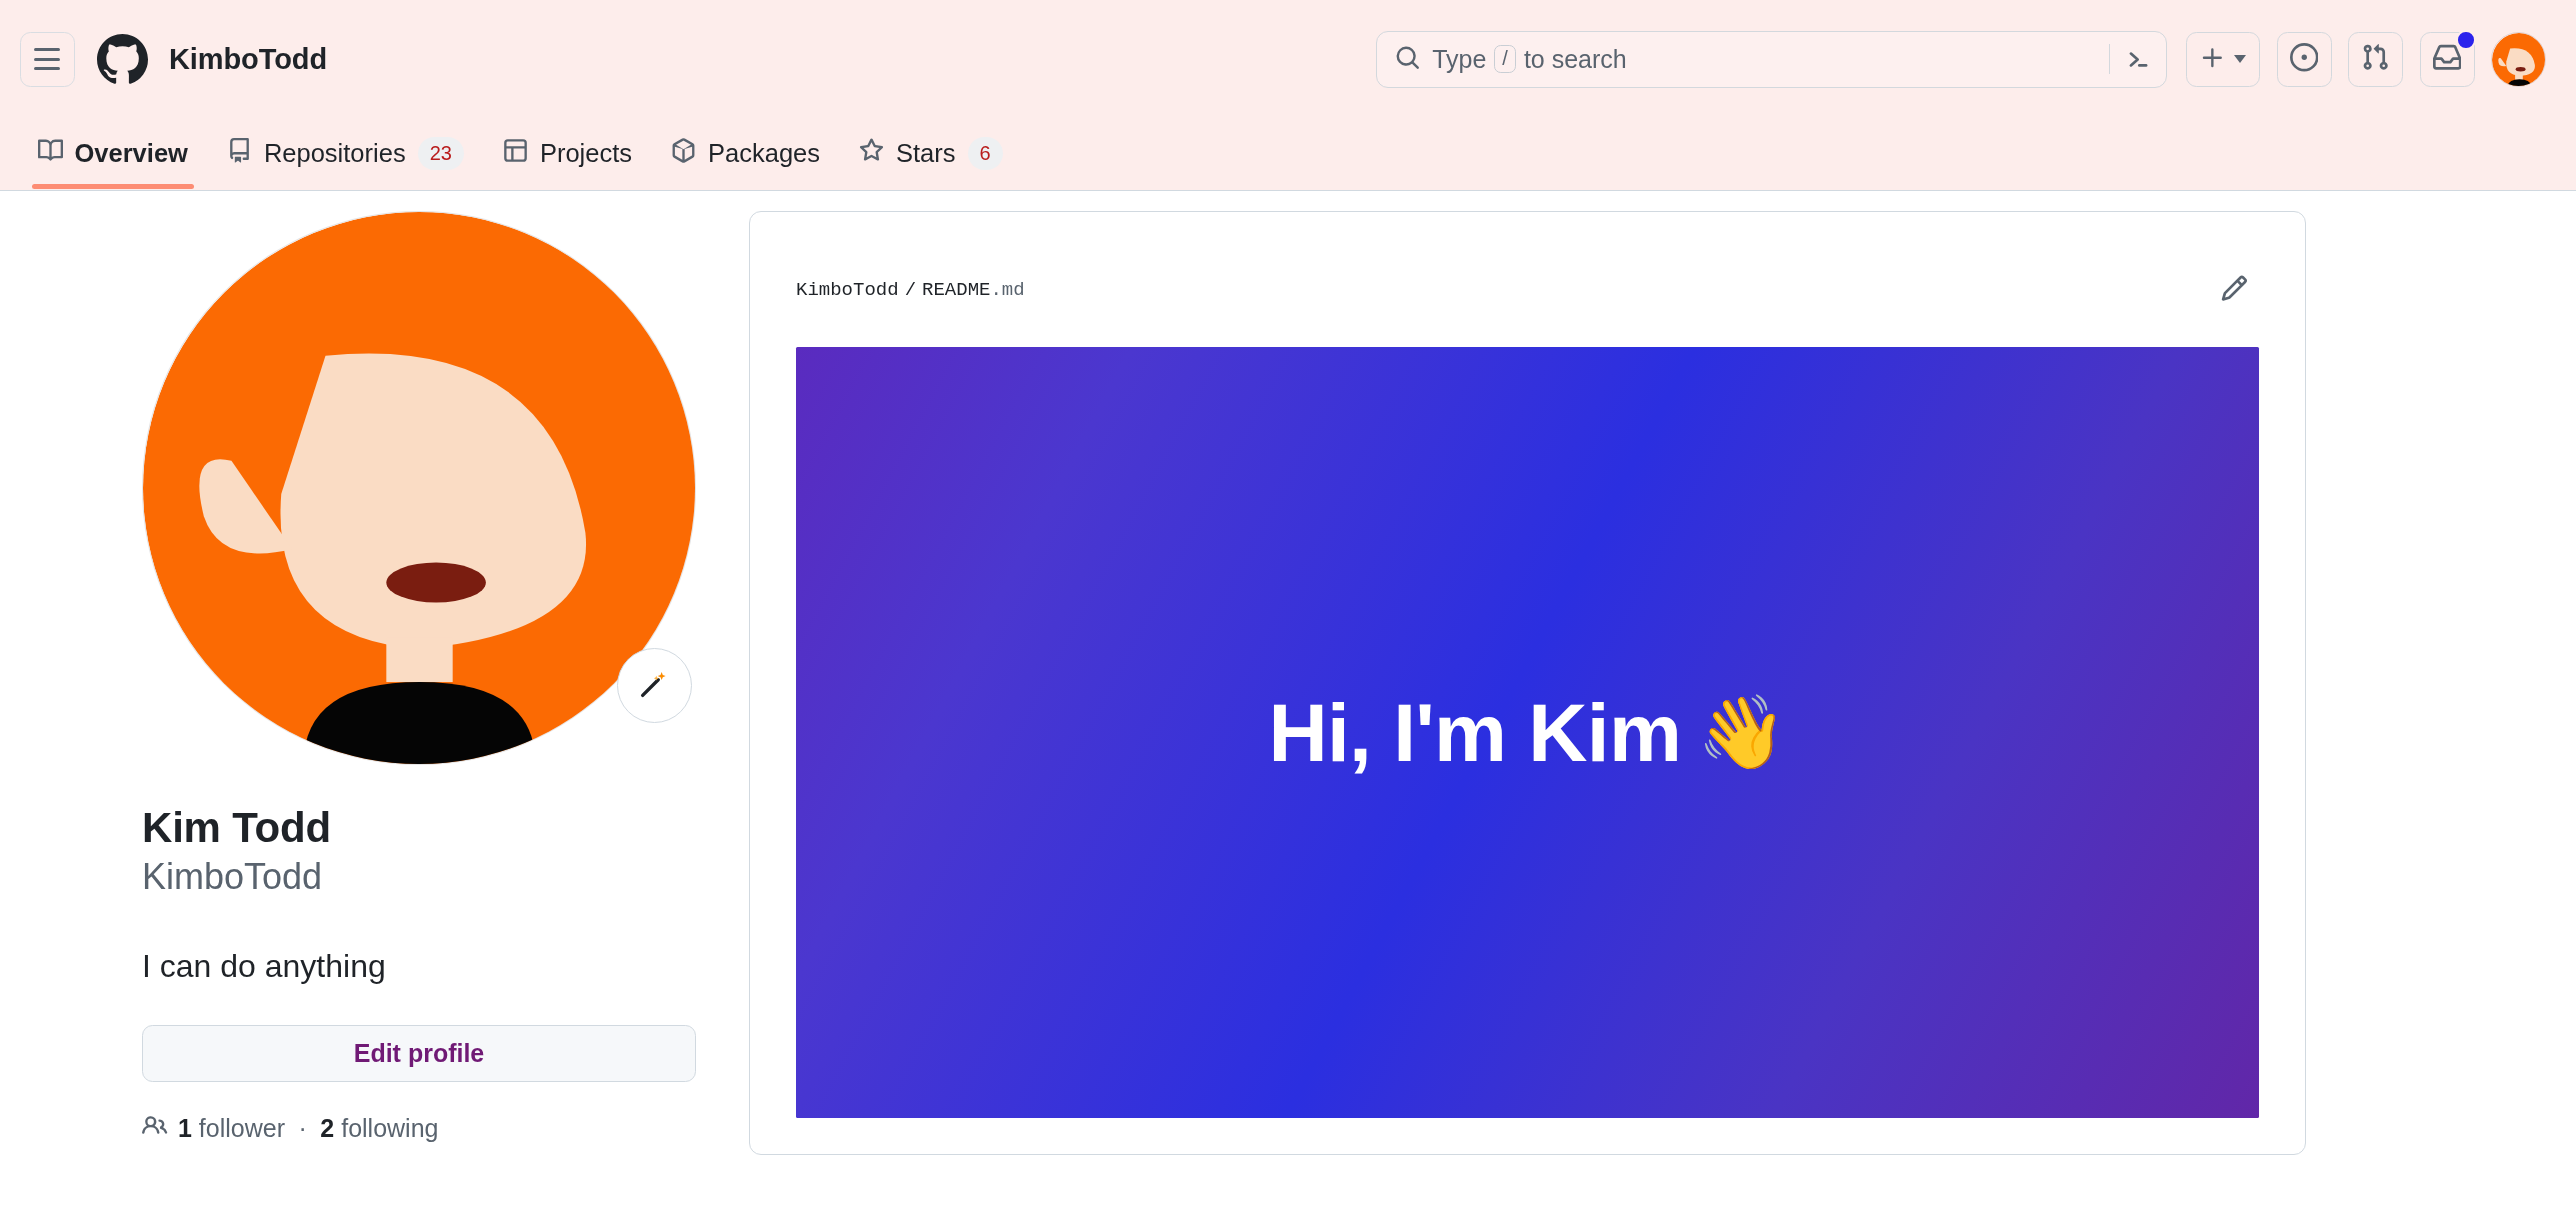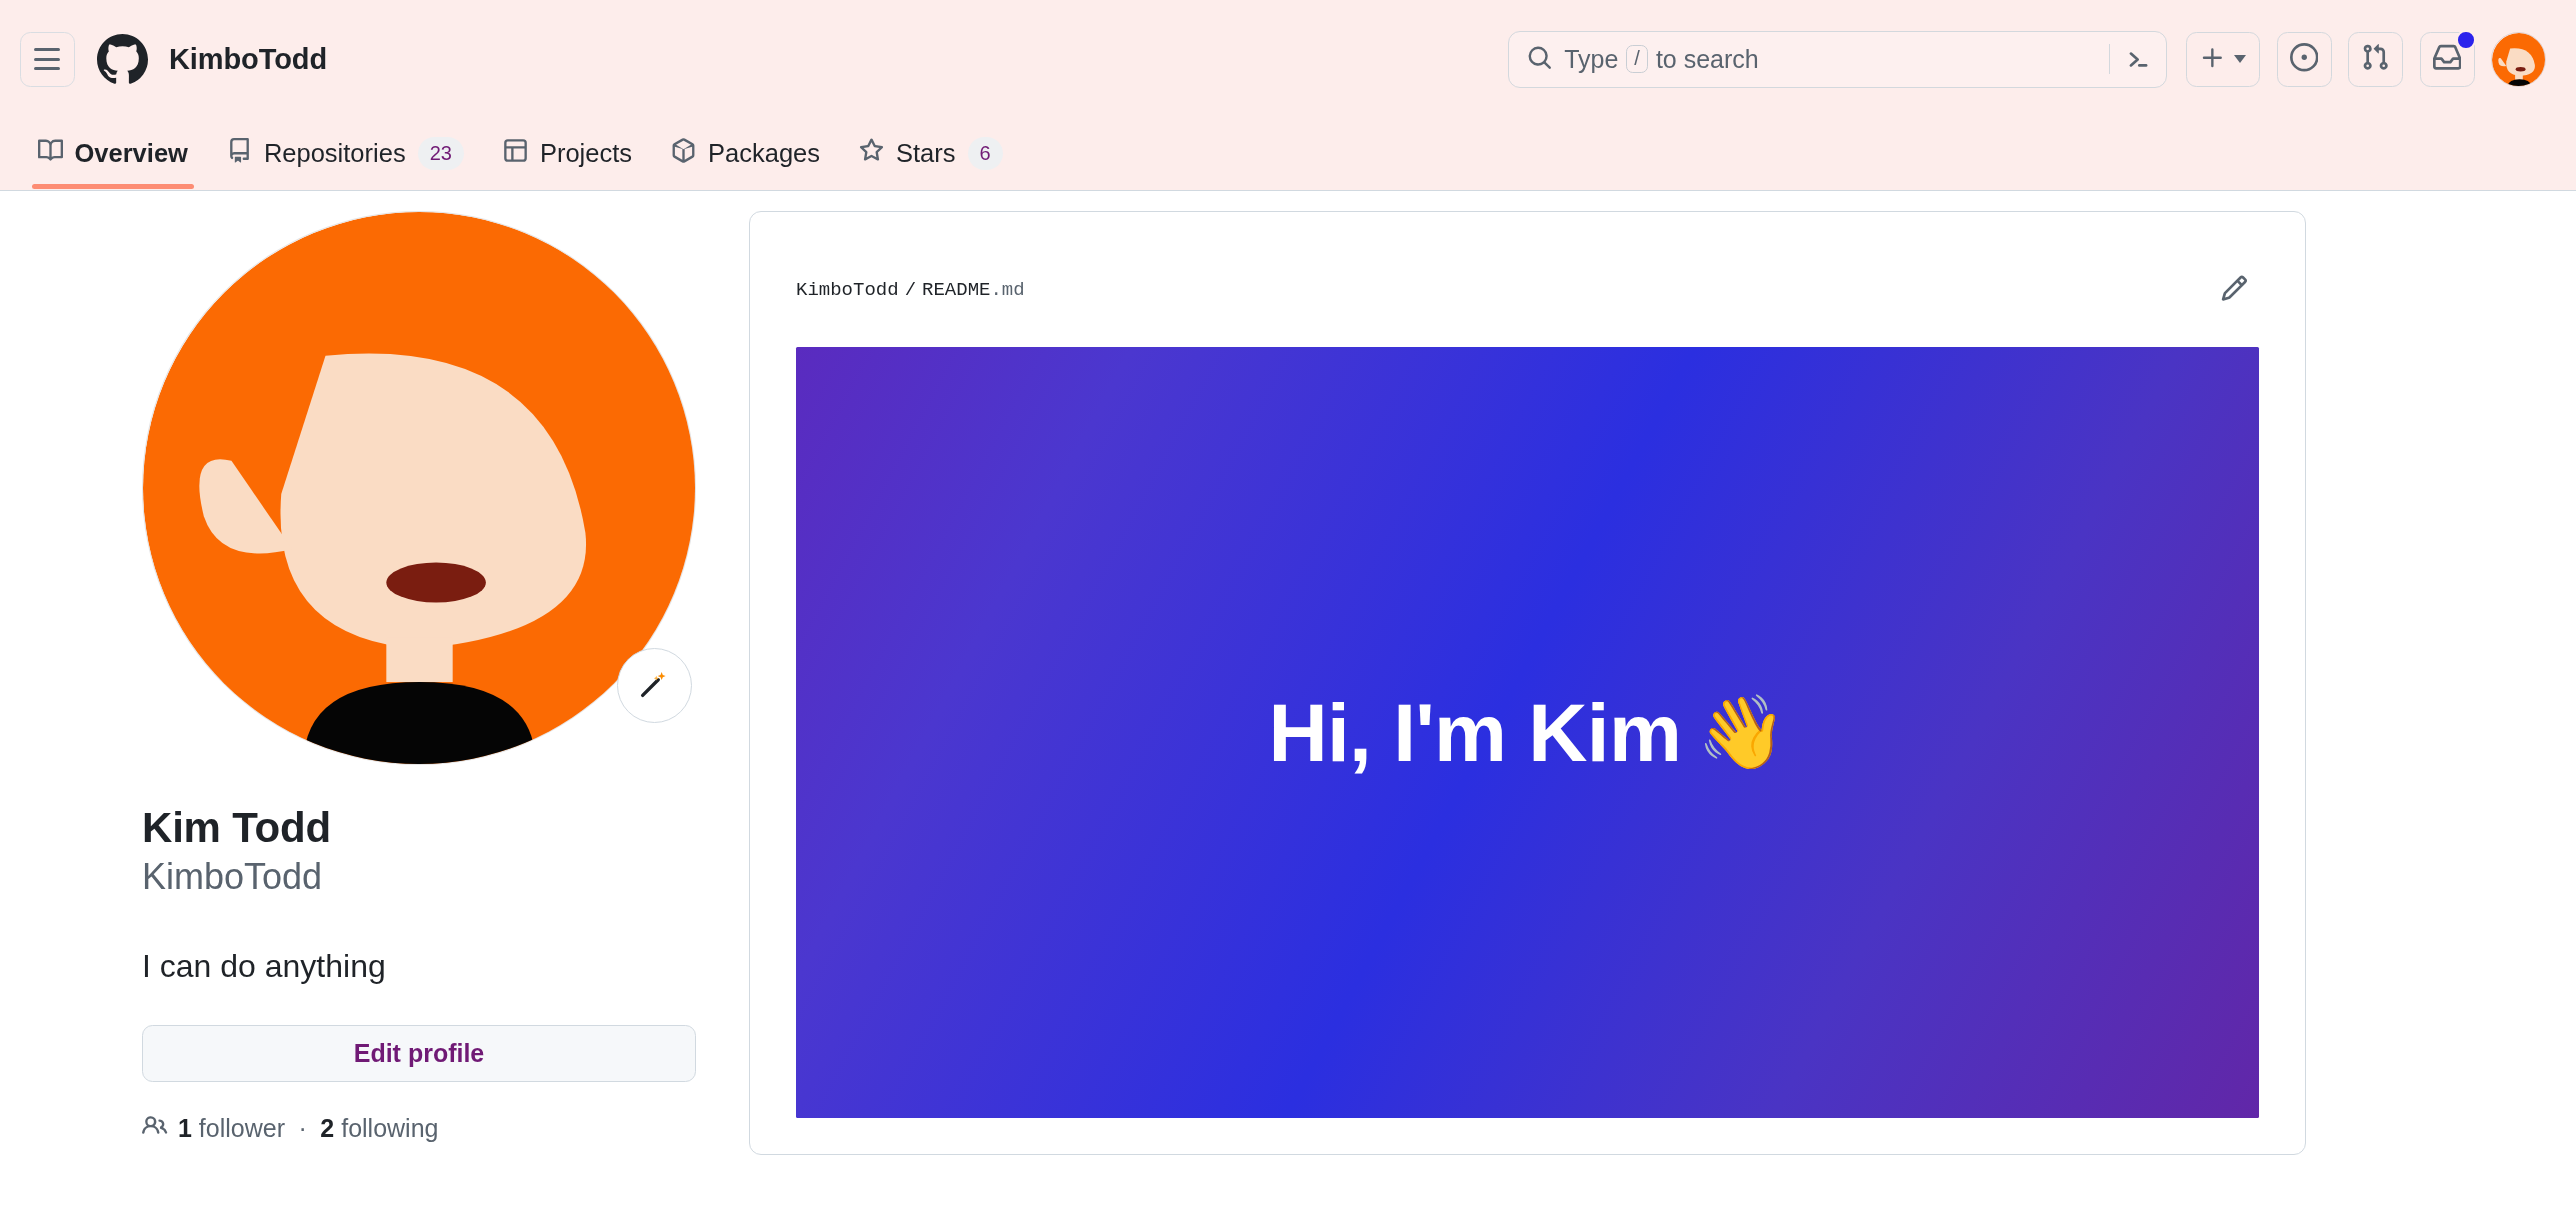--- a/index.html
+++ b/index.html
@@ -58,21 +58,21 @@
     font-weight: bold;
     color: #1f2328;
     letter-spacing: -0.1px;
     white-space: nowrap;
     flex: none;
   }
 
   .header-spacer { flex: 1 1 auto; }
 
   .search-box {
-    width: 659px;
+    width: 791px;
     height: 57px;
     border: 0.7px solid #d3d8dd;
     border-radius: 12px;
     background: #fdf0ef;
     display: flex;
     align-items: center;
     padding: 0 13.5px 0 18px;
     gap: 12px;
     cursor: text;
     flex: none;
@@ -179,21 +179,21 @@
     height: 4.5px;
     border-radius: 4.5px;
     background: #fd8c73;
   }
   .nav-counter {
     background: #eef0f2;
     border-radius: 748px;
     padding: 3px 12px;
     font-size: 20px;
     font-weight: normal;
-    color: #701a75;
+    color: #b91c1c;
     line-height: 1.35;
   }
 
   
   .page-body {
     display: flex;
     align-items: flex-start;
     padding: 19.5px 0 0 0;
   }
 

